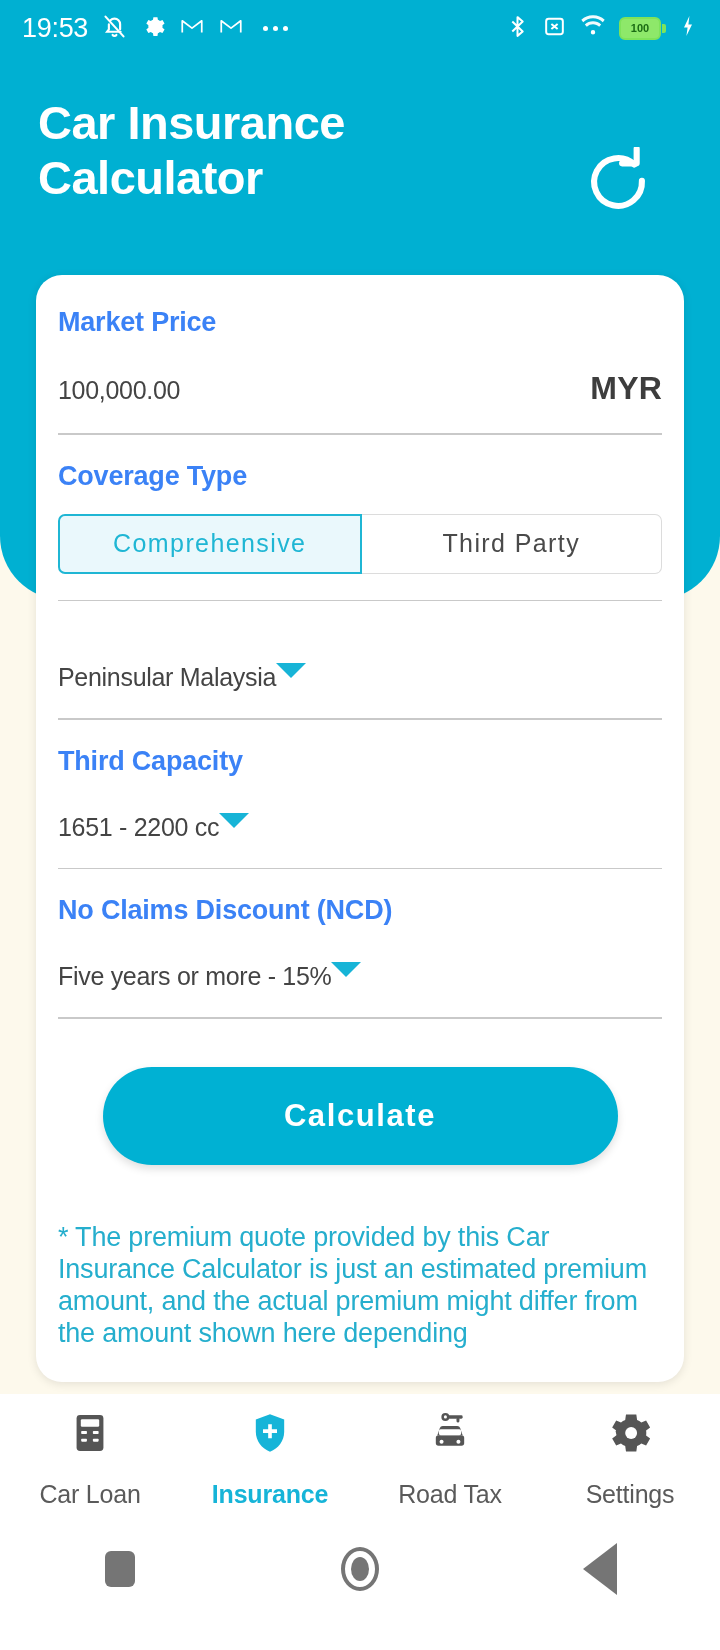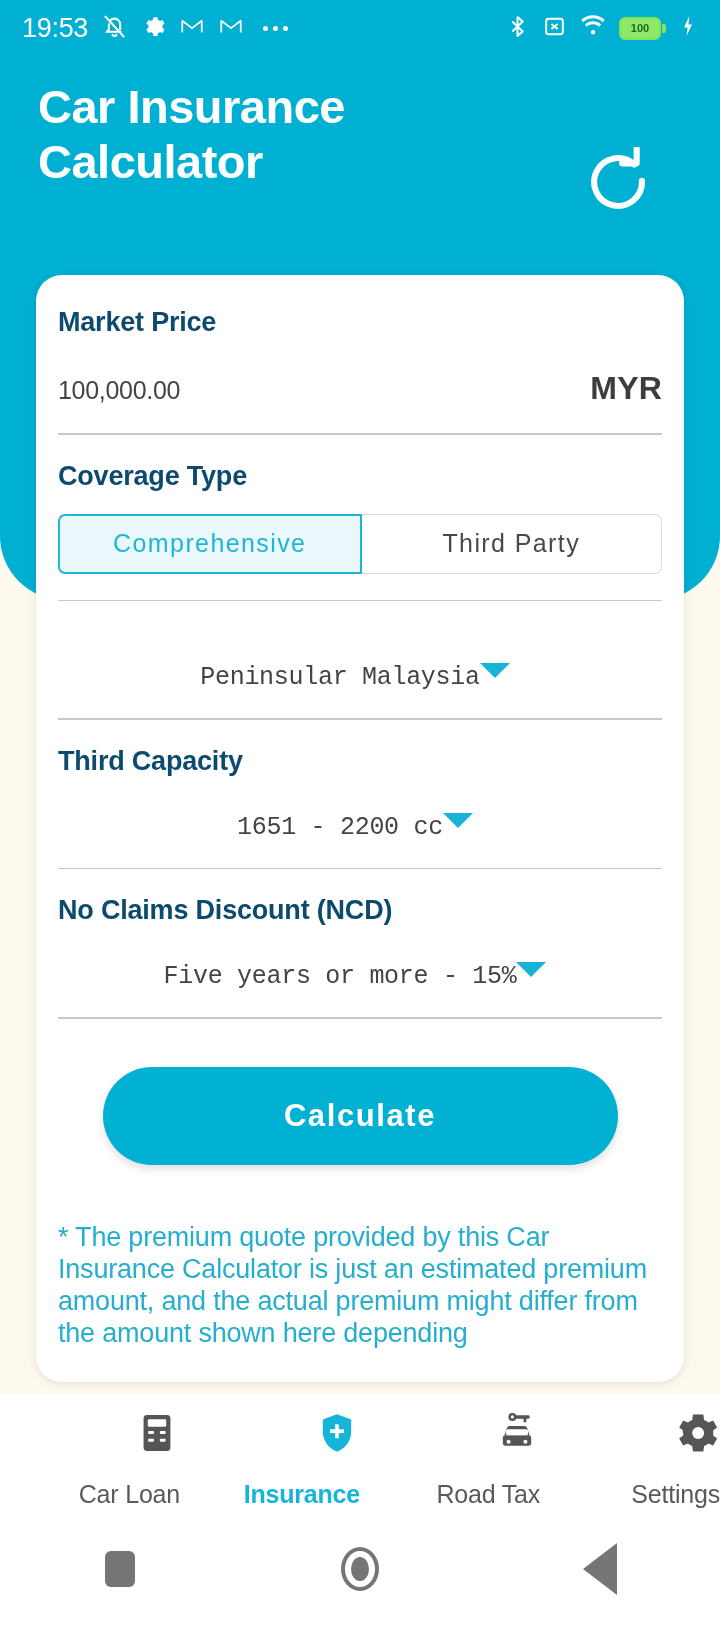--- a/index.html
+++ b/index.html
@@ -102,21 +102,21 @@
   .battery-cap {
     width: 4px; height: 9px;
     background: #7ee35a;
     border-radius: 0 2px 2px 0;
     margin-left: 1px;
   }
 
   
   .app-title {
     position: absolute;
-    top: 80px;
+    top: 96px;
     left: 38px;
     width: 470px;
     z-index: 5;
     color: #ffffff;
     font-size: 47px;
     font-weight: 700;
     line-height: 1.17;
     letter-spacing: -0.5px;
   }
   .refresh-btn {
@@ -140,21 +140,21 @@
     height: 1107px;
     background: #ffffff;
     border-radius: 26px;
     box-shadow: 0 2px 10px rgba(0,0,0,0.10);
     z-index: 4;
     overflow: hidden;
     padding: 0 22px;
   }
 
   .field-label {
-    color: #0c4a6e;
+    color: #3b82f6;
     font-size: 27px;
     font-weight: 700;
     letter-spacing: -0.2px;
   }
   .field-value {
     color: #444444;
     font-size: 25px;
     font-weight: 400;
     letter-spacing: -0.3px;
     margin-top: 14px;
@@ -208,24 +208,23 @@
     border-radius: 0 7px 7px 0;
     background: #ffffff;
     color: #4a4a4a;
   }
 
   
   .sec-drop { padding-top: 26px; }
   .drop-row {
     display: flex;
     align-items: center;
-    justify-content: center;
+    justify-content: flex-start;
     padding: 22px 0 26px 0;
     cursor: pointer;
-    font-family: Liberation Mono, monospace;
   }
   .caret {
     width: 0; height: 0;
     border-left: 15px solid transparent;
     border-right: 15px solid transparent;
     border-top: 15px solid #17b4d7;
     margin-right: 10px;
   }
 
   
@@ -267,21 +266,21 @@
     height: 130px;
     background: #ffffff;
     display: flex;
     align-items: center;
     z-index: 9;
   }
   .nav-item {
     flex: 1;
     display: flex;
     flex-direction: column;
-    align-items: flex-end;
+    align-items: center;
     gap: 20px;
     cursor: pointer;
   }
   .nav-label {
     font-size: 25px;
     color: #5a5a5a;
     letter-spacing: -0.2px;
   }
   .nav-item.active .nav-label {
     color: #16b4d8;

